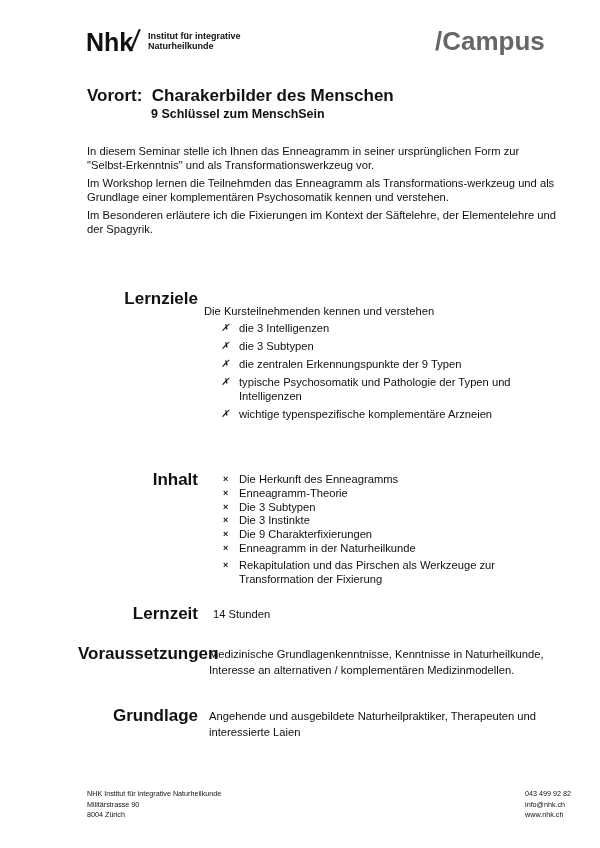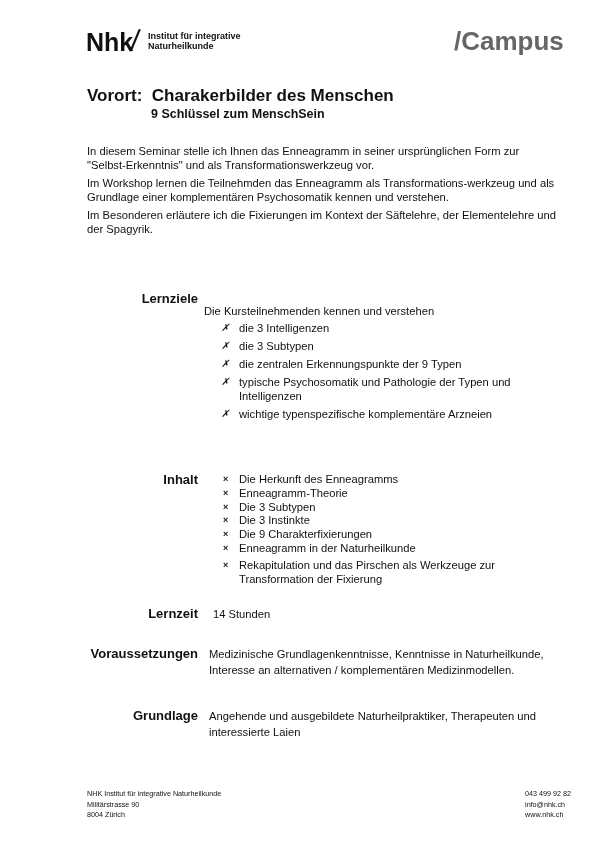--- a/index.html
+++ b/index.html
@@ -6,32 +6,32 @@
     body {
       width: 600px; height: 848px; position: relative; overflow: hidden;
       font-family: "Liberation Sans", sans-serif; color: #111;
     }
     .abs { position: absolute; }
 
     
     .logo-nhk { left: 86px; top: 27px; font-size: 25px; font-weight: bold; color: #111; letter-spacing: 0px; line-height: 30px; }
     .logo-slash { left: 131px; top: 24px; font-size: 30px; font-weight: normal; color: #111; line-height: 34px; transform: skewX(-8deg); }
     .logo-sub { left: 148px; top: 31px; font-size: 9px; font-weight: bold; line-height: 10px; color: #111; }
-    .campus { left: 454px; top: 26px; font-size: 26px; font-weight: bold; color: #666; line-height: 30px; letter-spacing: 0px; }
+    .campus { left: 435px; top: 26px; font-size: 26px; font-weight: bold; color: #666; line-height: 30px; letter-spacing: 0px; }
 
     
     .title { left: 87px; top: 86px; font-size: 17px; font-weight: bold; line-height: 20px; white-space: pre; }
     .subtitle { left: 151px; top: 107px; font-size: 12.5px; font-weight: bold; line-height: 15px; }
 
     
     .intro { left: 87px; top: 145px; width: 470px; font-size: 11.2px; line-height: 13.6px; }
     .intro p { margin: 0 0 5px 0; }
 
     
-    .label { font-size: 13px; font-weight: bold; text-align: right; width: 120px; line-height: 14px; }
+    .label { font-size: 17px; font-weight: bold; text-align: right; width: 120px; line-height: 14px; }
     .content { font-size: 11.2px; line-height: 14px; }
 
     .l-lernziele { left: 78px; top: 292px; }
     .c-lernziele { left: 204px; top: 292px; width: 350px; }
     .c-lernziele .intro-line { margin: 12px 0 3px 0; }
     .xlist { list-style: none; margin: 0; padding: 0 0 0 16px; }
     .xlist li { position: relative; padding-left: 19px; margin-bottom: 4px; }
     .xlist li .mark { position: absolute; left: 1px; top: 0; font-style: italic; font-size: 10px; }
     .c-lernziele .outro { margin-top: 0px; }
 

